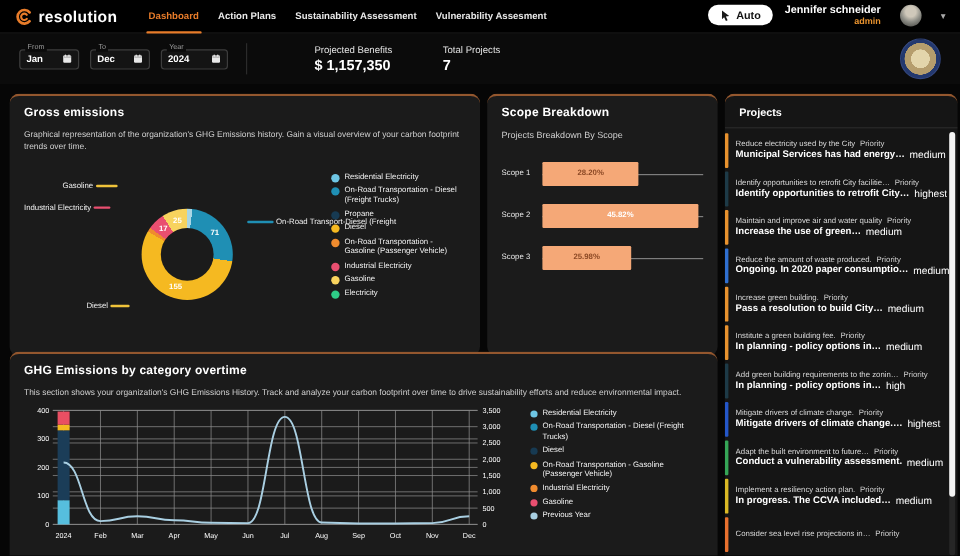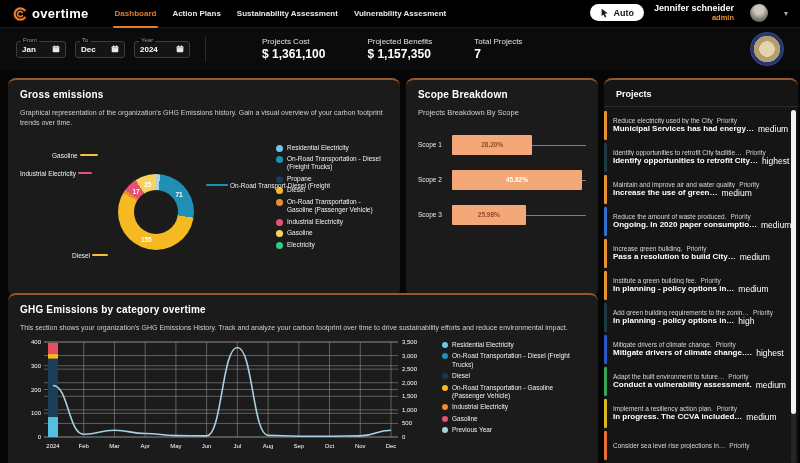--- a/index.html
+++ b/index.html
@@ -106,21 +106,21 @@
 </style>
 </head>
 <body>
 
 <div class="navbar">
   <div class="brand">
     <svg width="16" height="16" viewBox="0 0 24 24">
       <path d="M 19 6.5 A 8.5 8.5 0 1 0 19 17.5" stroke="#e87c2a" stroke-width="3.4" fill="none" stroke-linecap="round"></path>
       <path d="M 15.5 9.5 A 4 4 0 1 0 15.5 14.5" stroke="#e87c2a" stroke-width="2.6" fill="none" stroke-linecap="round"></path>
     </svg>
-    <span class="brand-text">overtime</span>
+    <span class="brand-text">resolution</span>
   </div>
   <div class="tabs">
 
       <div class="tab active">
         <span>Dashboard</span>
       </div>
 
       <div class="tab">
         <span>Action Plans</span>
       </div>
@@ -176,24 +176,20 @@
     <span class="fbox-label">Year</span>
     <span class="fbox-value">2024</span>
     <svg width="8" height="8" viewBox="0 0 12 12">
         <rect x="1" y="2" width="10" height="9" rx="1.5" fill="#e8e8e8"></rect>
         <rect x="1" y="2" width="10" height="3" rx="1.5" fill="#bdbdbd"></rect>
         <rect x="3" y="0.5" width="1.6" height="3" rx="0.8" fill="#e8e8e8"></rect>
         <rect x="7.4" y="0.5" width="1.6" height="3" rx="0.8" fill="#e8e8e8"></rect>
       </svg>
   </div>
   <div class="vdivider"></div>
-  <div class="stat gap40">
-    <div class="stat-label">Projects Cost</div>
-    <div class="stat-value">$ 1,361,100</div>
-  </div>
   <div class="stat gap40">
     <div class="stat-label">Projected Benefits</div>
     <div class="stat-value">$ 1,157,350</div>
   </div>
   <div class="stat gap40">
     <div class="stat-label">Total Projects</div>
     <div class="stat-value">7</div>
   </div>
   <div class="seal"></div>
 </div>

